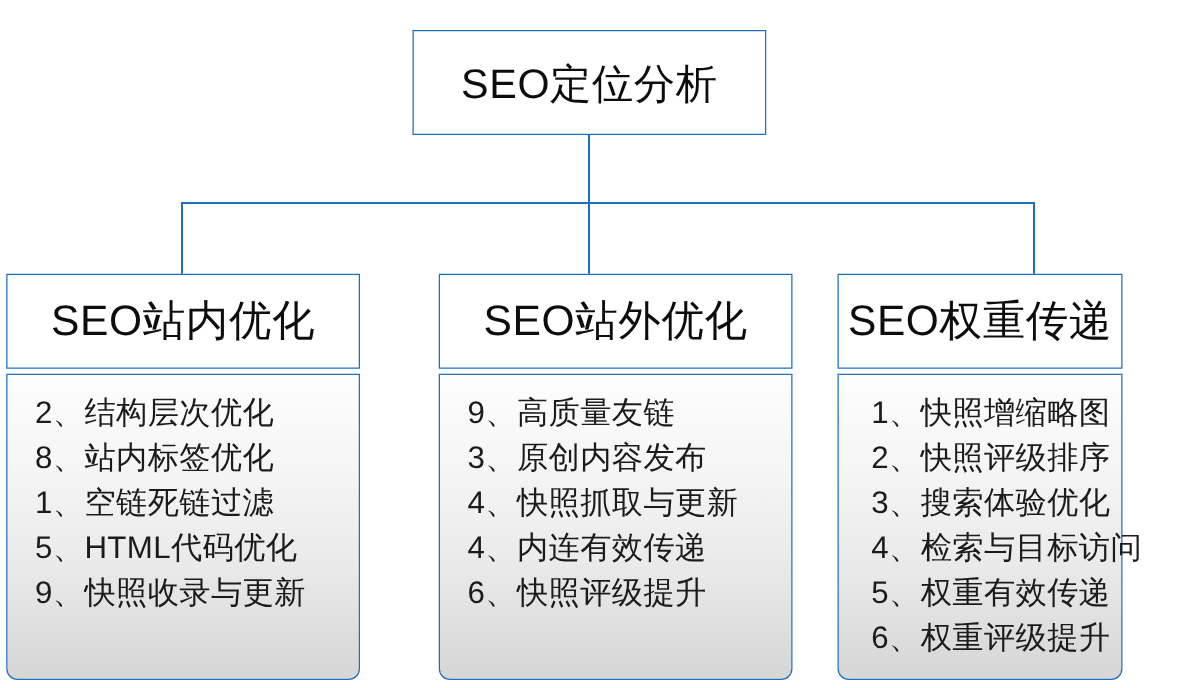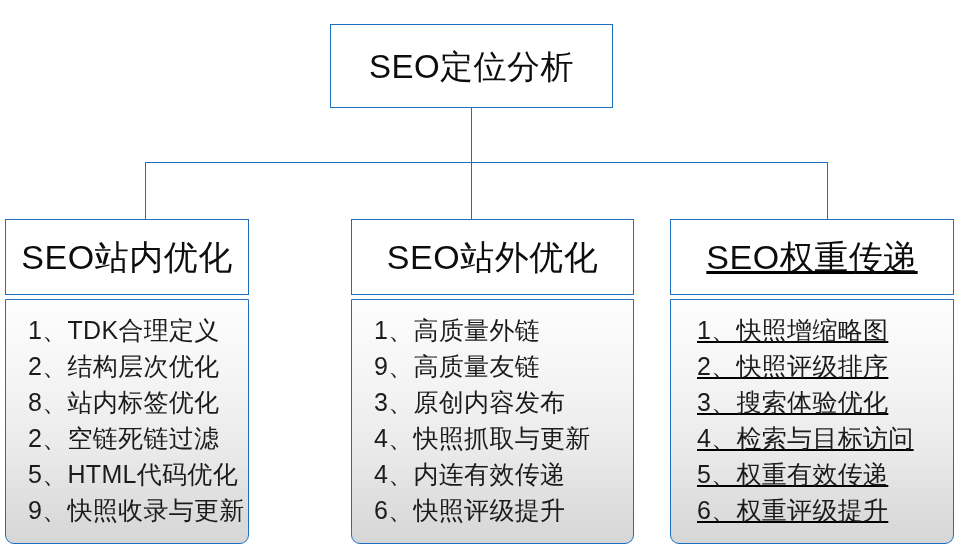--- a/index.html
+++ b/index.html
@@ -54,23 +54,23 @@
     letter-spacing: 0.5px;
     color: #0d0d0d;
     white-space: nowrap;
   }
 
   
   .column {
     position: absolute;
     top: 207px;
   }
-  .col-1 { left: 5px;   width: 244px; }
+  .col-1 { left: 5px;   width: 283px; }
   .col-2 { left: 330px; width: 283px; margin-left: 21px; }
-  .col-3 { left: 670px; width: 284px; text-decoration: underline; }
+  .col-3 { left: 670px; width: 228px; }
 
   .col-header {
     box-sizing: border-box;
     width: 100%;
     height: 76px;
     border: 1px solid #1f6fc0;
     background: #ffffff;
     display: flex;
     align-items: center;
     justify-content: center;
@@ -130,37 +130,35 @@
   <div class="root-box">
     <span class="box-title">SEO定位分析</span>
   </div>
 
   <div class="column col-1">
     <div class="col-header">
       <span class="box-title">SEO站内优化</span>
     </div>
     <div class="col-body">
       <ul class="item-list">
-        <li>1、TDK合理定义</li>
         <li>2、结构层次优化</li>
         <li>8、站内标签优化</li>
-        <li>2、空链死链过滤</li>
+        <li>1、空链死链过滤</li>
         <li>5、HTML代码优化</li>
         <li>9、快照收录与更新</li>
       </ul>
     </div>
   </div>
 
   <div class="column col-2">
     <div class="col-header">
       <span class="box-title">SEO站外优化</span>
     </div>
     <div class="col-body">
       <ul class="item-list">
-        <li>1、高质量外链</li>
         <li>9、高质量友链</li>
         <li>3、原创内容发布</li>
         <li>4、快照抓取与更新</li>
         <li>4、内连有效传递</li>
         <li>6、快照评级提升</li>
       </ul>
     </div>
   </div>
 
   <div class="column col-3">

